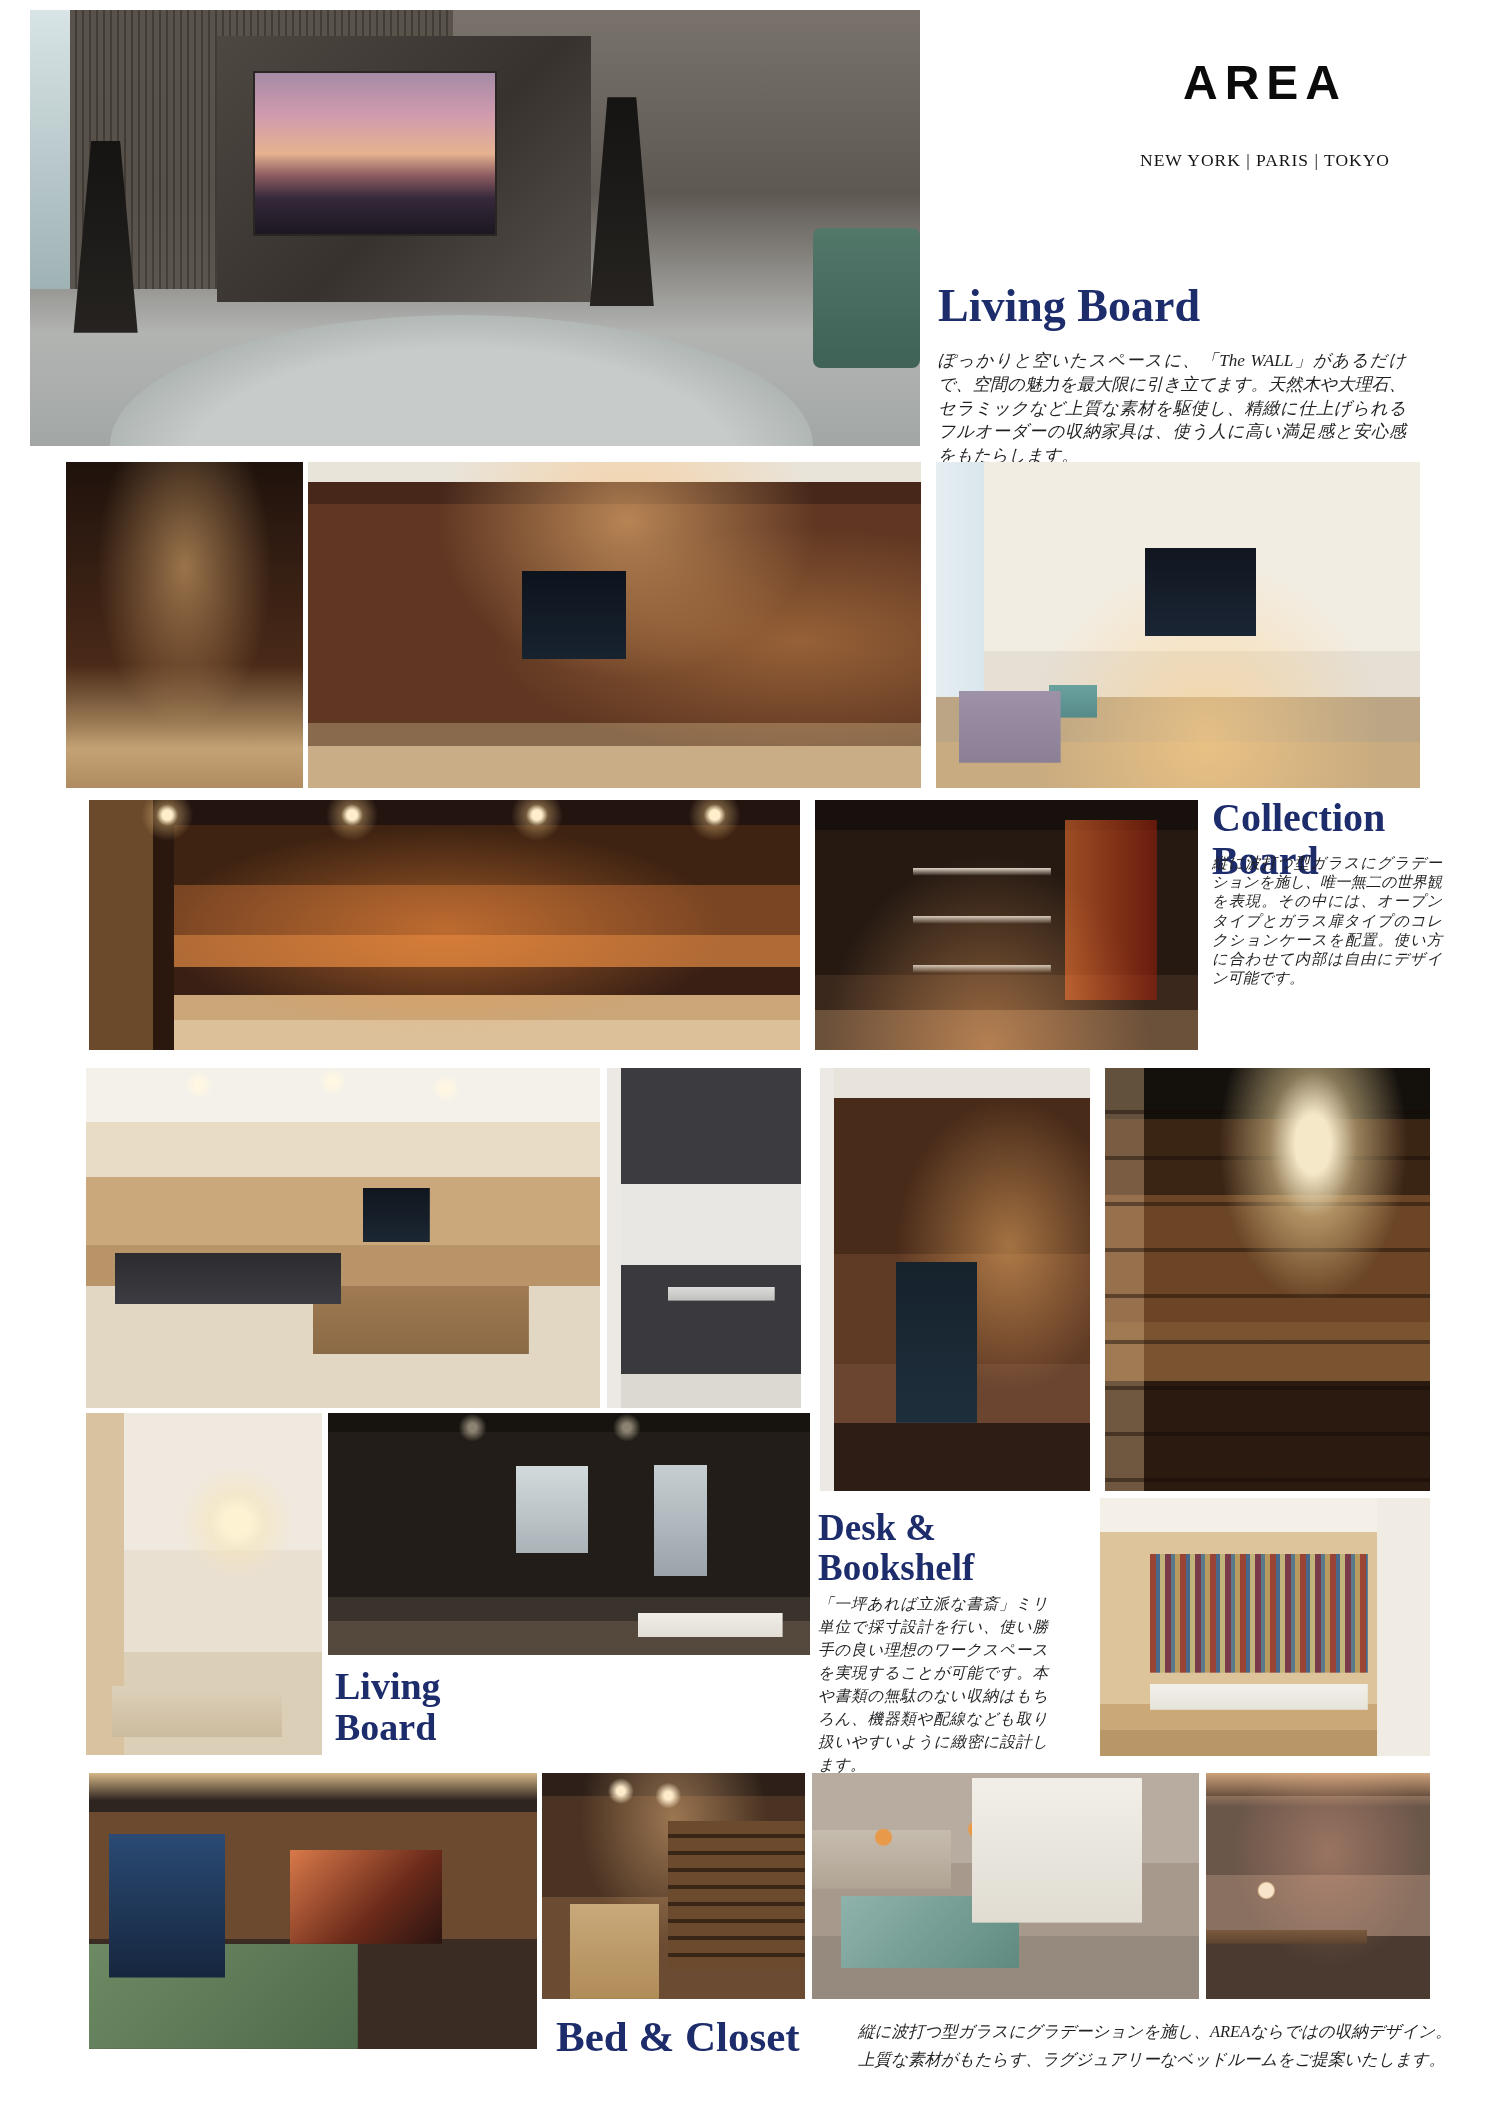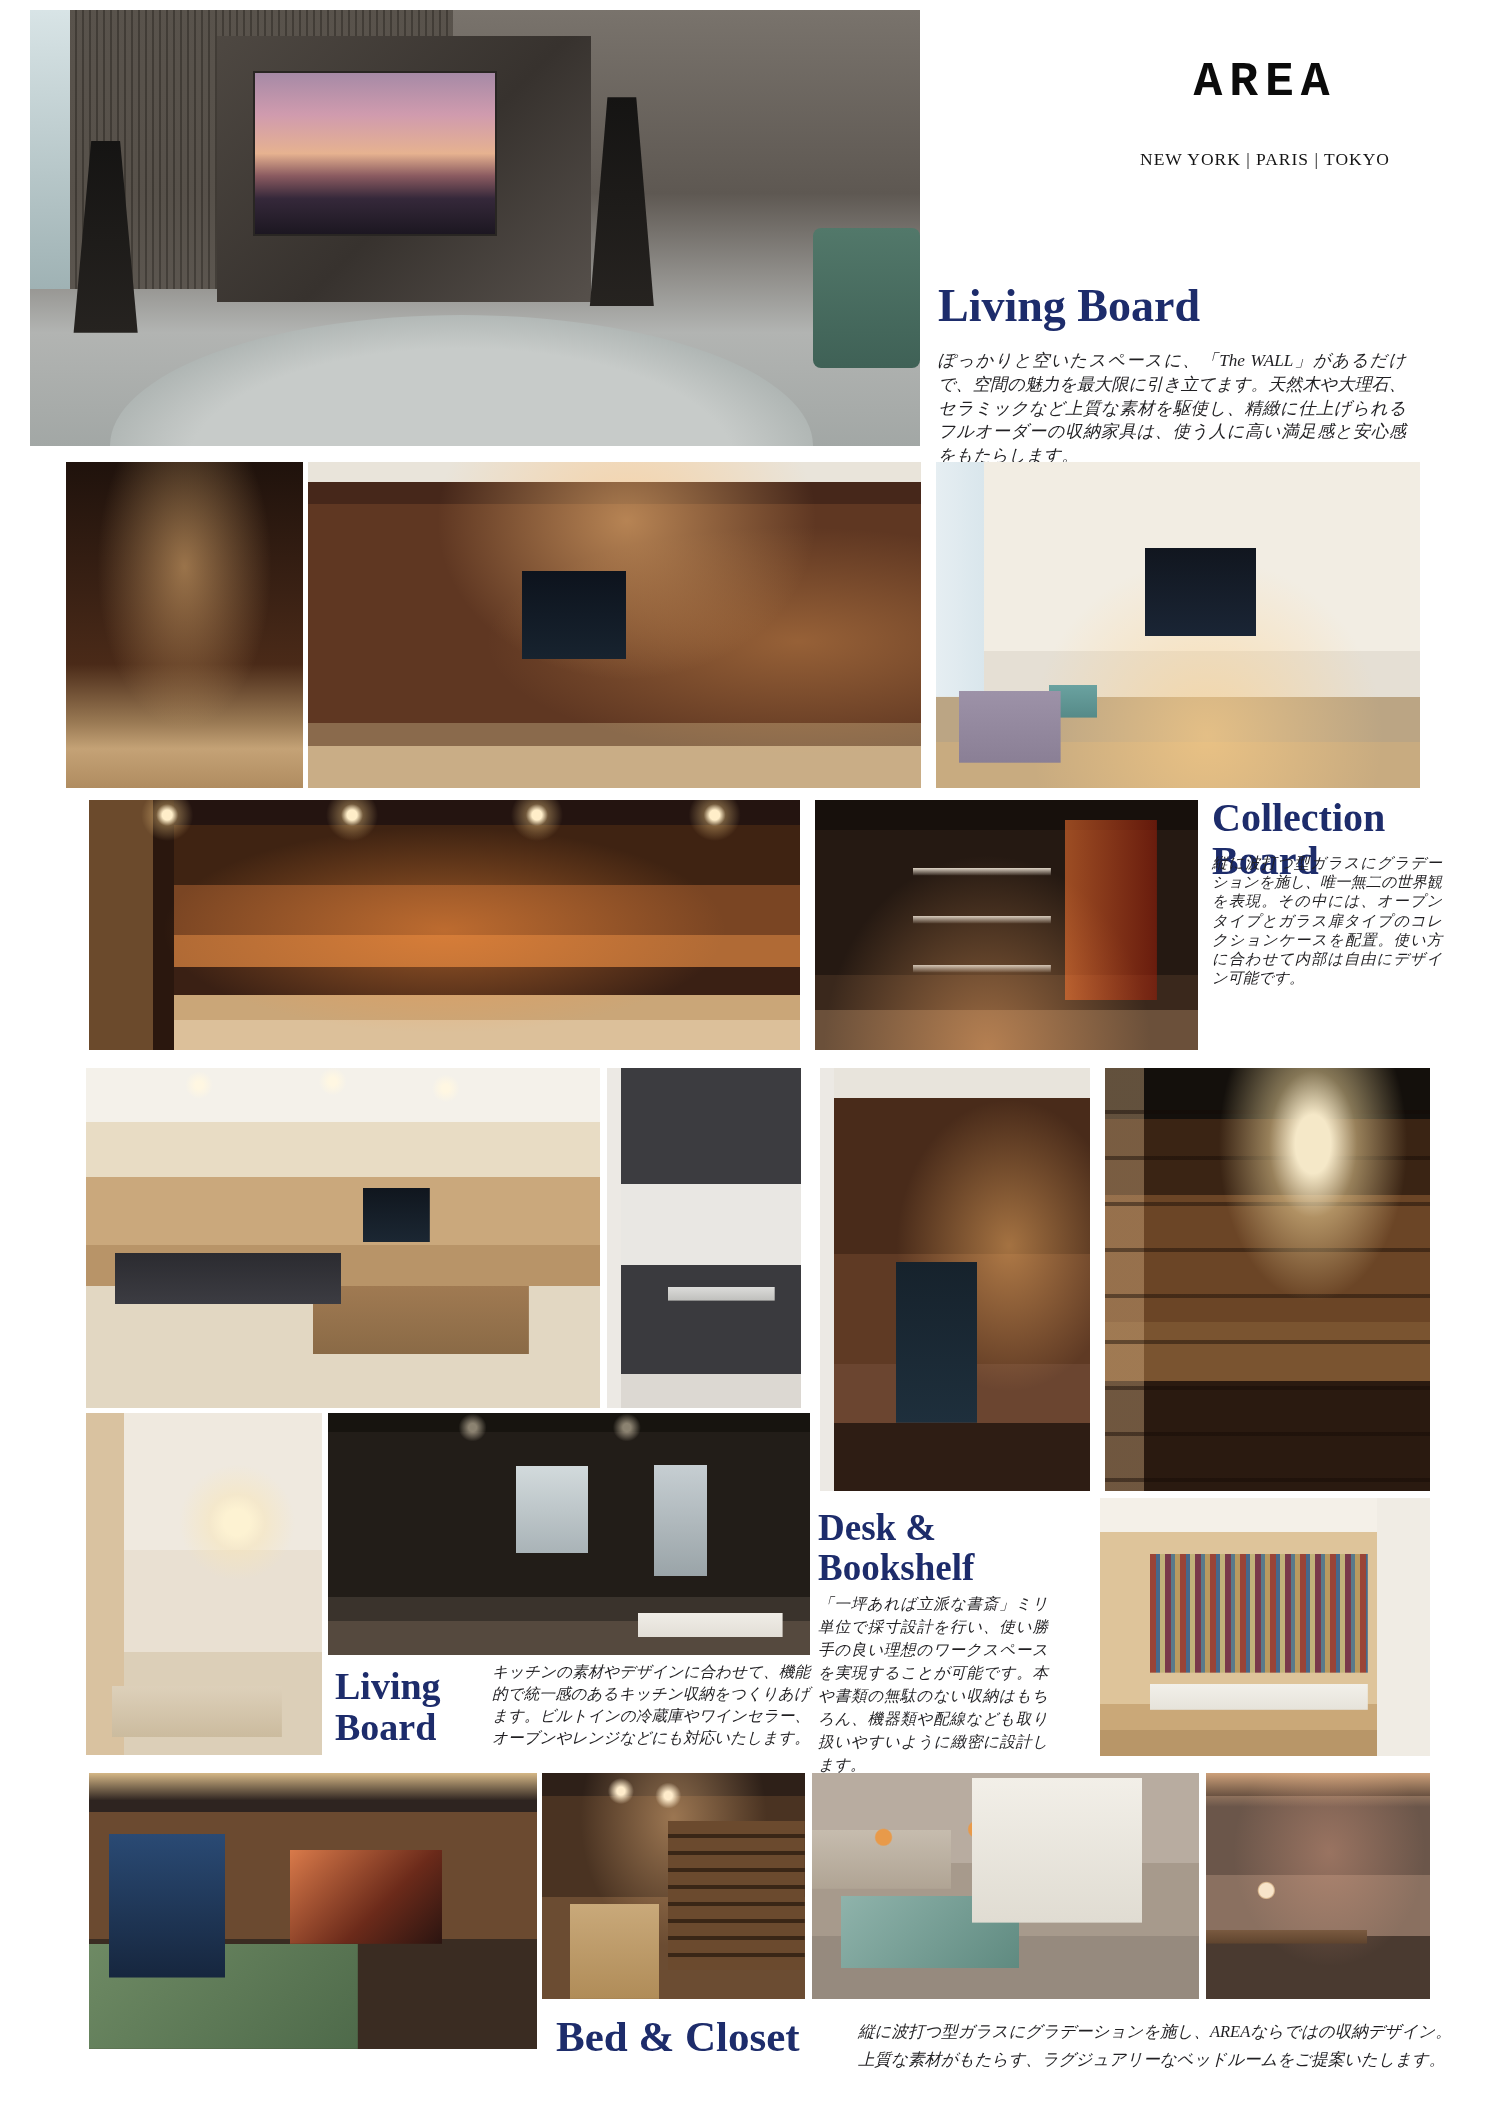--- a/index.html
+++ b/index.html
@@ -114,21 +114,21 @@
       linear-gradient(#c6bcae,#b0a494) 0% 34% / 36% 26% no-repeat,
       linear-gradient(135deg,#8fb3ab,#5f8a80) 14% 80% / 46% 32% no-repeat,
       linear-gradient(180deg,#b8aca0 0 40%,#a79a8c 40% 72%,#968a7e 72% 100%);}
   #ph-dressing-room{left:1206px;top:1773px;width:224px;height:226px;
     background:linear-gradient(180deg,rgba(255,200,150,.75),rgba(255,200,150,0)) 0 0 / 100% 15% no-repeat,
       radial-gradient(circle,#f7e4ca 0 40%,#d9b890 46%,transparent 52%) 24% 52% / 11% 11% no-repeat,
       linear-gradient(#7a5a40,#5f442e) 0 74% / 72% 6% no-repeat,
       radial-gradient(ellipse at 55% 35%,rgba(240,170,140,.35),transparent 55%),
       linear-gradient(180deg,#3a2c26 0 10%,#6b564a 10% 45%,#8a7060 45% 72%,#4a3a30 72% 100%);}
   
-  .logo{font-family:Liberation Mono, monospace;font-weight:700;font-size:48px;letter-spacing:7px;color:#0b0b0b;}
+  .logo{font-family:Liberation Sans, sans-serif;font-weight:700;font-size:48px;letter-spacing:7px;color:#0b0b0b;}
   .cities{font-family:"Liberation Serif", serif;font-size:17.5px;letter-spacing:1px;color:#141414;}
   .hd{font-family:"Liberation Serif", serif;font-weight:700;color:#1d2c6b;line-height:1.08;}
   .jp{font-family:"Liberation Serif", serif;color:#201f22;text-align:justify;font-style:italic;}
   #brand{left:1100px;top:55px;width:330px;text-align:center;}
   #brand .cities{margin-top:40px;}
   #living-title{left:938px;top:281px;font-size:46px;}
   #living-body{left:938px;top:349px;width:468px;font-size:17.2px;line-height:23.8px;}
   #collection-title{left:1212px;top:796px;font-size:40px;}
   #collection-body{left:1212px;top:853px;width:230px;font-size:15.2px;line-height:19.2px;}
   #desk-title{left:818px;top:1508px;font-size:37px;}
@@ -186,21 +186,20 @@
   <div class="abs hd" id="desk-title">
     <div>Desk &amp;</div>
     <div>Bookshelf</div>
   </div>
   <div class="abs jp" id="desk-body">「一坪あれば立派な書斎」ミリ単位で採寸設計を行い、使い勝手の良い理想のワークスペースを実現することが可能です。本や書類の無駄のない収納はもちろん、機器類や配線なども取り扱いやすいように緻密に設計します。</div>
 
   <div class="abs hd" id="kitchen-title">
     <div>Living</div>
     <div>Board</div>
   </div>
-  <div class="abs jp" id="kitchen-body">キッチンの素材やデザインに合わせて、機能的で統一感のあるキッチン収納をつくりあげます。ビルトインの冷蔵庫やワインセラー、オーブンやレンジなどにも対応いたします。</div>
 
   <div class="ph" id="ph-bed-night" role="img" aria-label="Bedroom at night with green bed, artwork panel and city view window"></div>
   <div class="ph" id="ph-closet-corridor" role="img" aria-label="Walk-through closet corridor with lit wardrobe shelving"></div>
   <div class="ph" id="ph-bedroom-teal" role="img" aria-label="Bedroom with quilted headboard, teal bedspread and orange lamps"></div>
   <div class="ph" id="ph-dressing-room" role="img" aria-label="Dressing room with vanity mirror and illuminated wardrobe"></div>
 
   <div class="abs hd" id="bed-title">Bed &amp; Closet</div>
   <div class="abs jp" id="bed-body">
     <div>縦に波打つ型ガラスにグラデーションを施し、AREAならではの収納デザイン。</div>
     <div>上質な素材がもたらす、ラグジュアリーなベッドルームをご提案いたします。</div>

